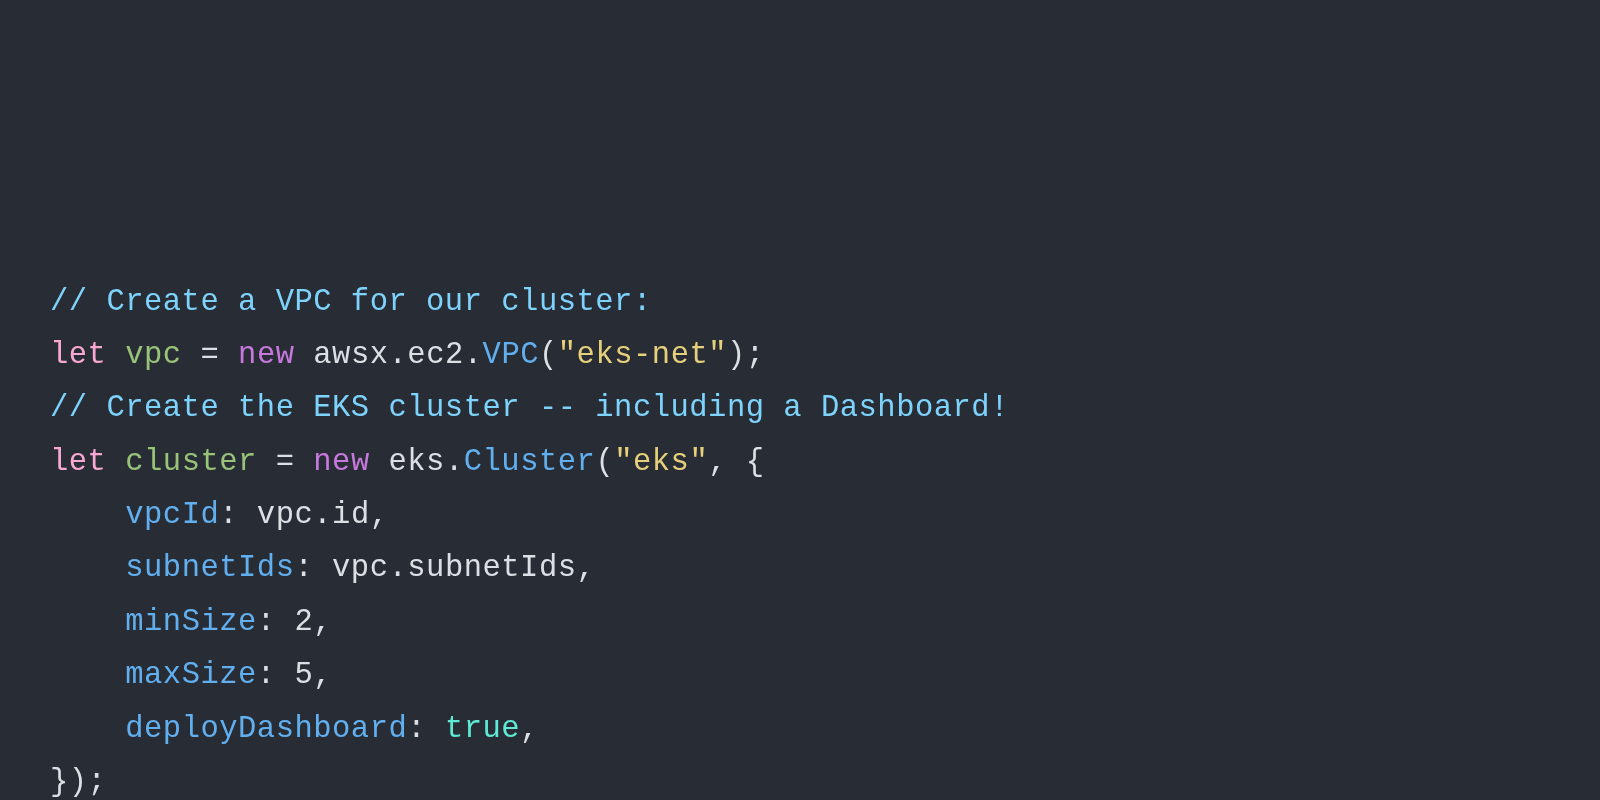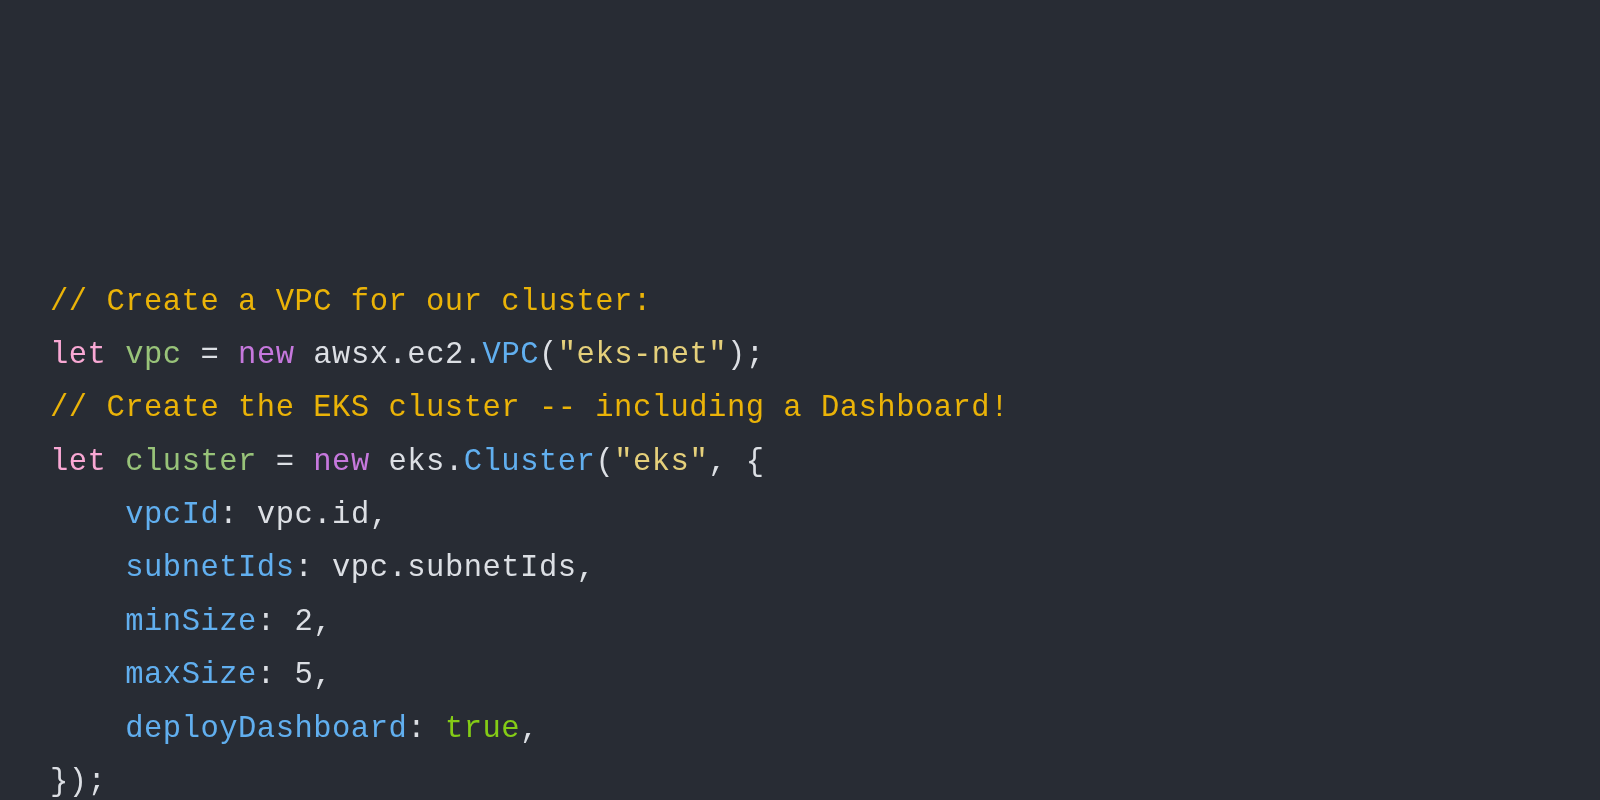--- a/index.html
+++ b/index.html
@@ -13,29 +13,29 @@
       font-size: 30.5px;
       line-height: 1.75;
       color: #abb2bf;
       padding: 62px 50px;
       width: 1600px;
       height: 800px;
       overflow: hidden;
       white-space: pre;
       letter-spacing: 0.5px;
     }
-    .comment { color: #eab308; }
+    .comment { color: #7dd3fc; }
     .keyword-let { color: #f9a8d4; }
     .keyword-new { color: #c678dd; margin-top: 12px; }
     .var-decl { color: #98c379; }
     .string { color: #e5d07b; }
     .class { color: #61afef; }
     .prop { color: #61afef; text-align: center; }
     .default { color: #dcdfe4; }
-    .bool { color: #84cc16; }
+    .bool { color: #5eead4; }
     .line { display: block; }
   </style>
 </head>
 <body>
 
 
 
 <div><span class="line"><span class="comment">// Create a VPC for our cluster:</span></span><span class="line"><span class="keyword-let">let</span> <span class="var-decl">vpc</span><span class="default"> = </span><span class="keyword-new">new</span><span class="default"> </span><span class="default">awsx</span><span class="default">.</span><span class="default">ec2</span><span class="default">.</span><span class="class">VPC</span><span class="default">(</span><span class="string">"eks-net"</span><span class="default">);</span></span><span class="line"><span></span></span><span class="line"><span class="comment">// Create the EKS cluster -- including a Dashboard!</span></span><span class="line"><span class="keyword-let">let</span> <span class="var-decl">cluster</span><span class="default"> = </span><span class="keyword-new">new</span><span class="default"> </span><span class="default">eks</span><span class="default">.</span><span class="class">Cluster</span><span class="default">(</span><span class="string">"eks"</span><span class="default">, {</span></span><span class="line"><span>    </span><span class="prop">vpcId</span><span class="default">: </span><span class="default">vpc</span><span class="default">.</span><span class="default">id</span><span class="default">,</span></span><span class="line"><span>    </span><span class="prop">subnetIds</span><span class="default">: </span><span class="default">vpc</span><span class="default">.</span><span class="default">subnetIds</span><span class="default">,</span></span><span class="line"><span>    </span><span class="prop">minSize</span><span class="default">: </span><span class="default">2</span><span class="default">,</span></span><span class="line"><span>    </span><span class="prop">maxSize</span><span class="default">: </span><span class="default">5</span><span class="default">,</span></span><span class="line"><span>    </span><span class="prop">deployDashboard</span><span class="default">: </span><span class="bool">true</span><span class="default">,</span></span><span class="line"><span class="default">});</span></span></div>
 
 

